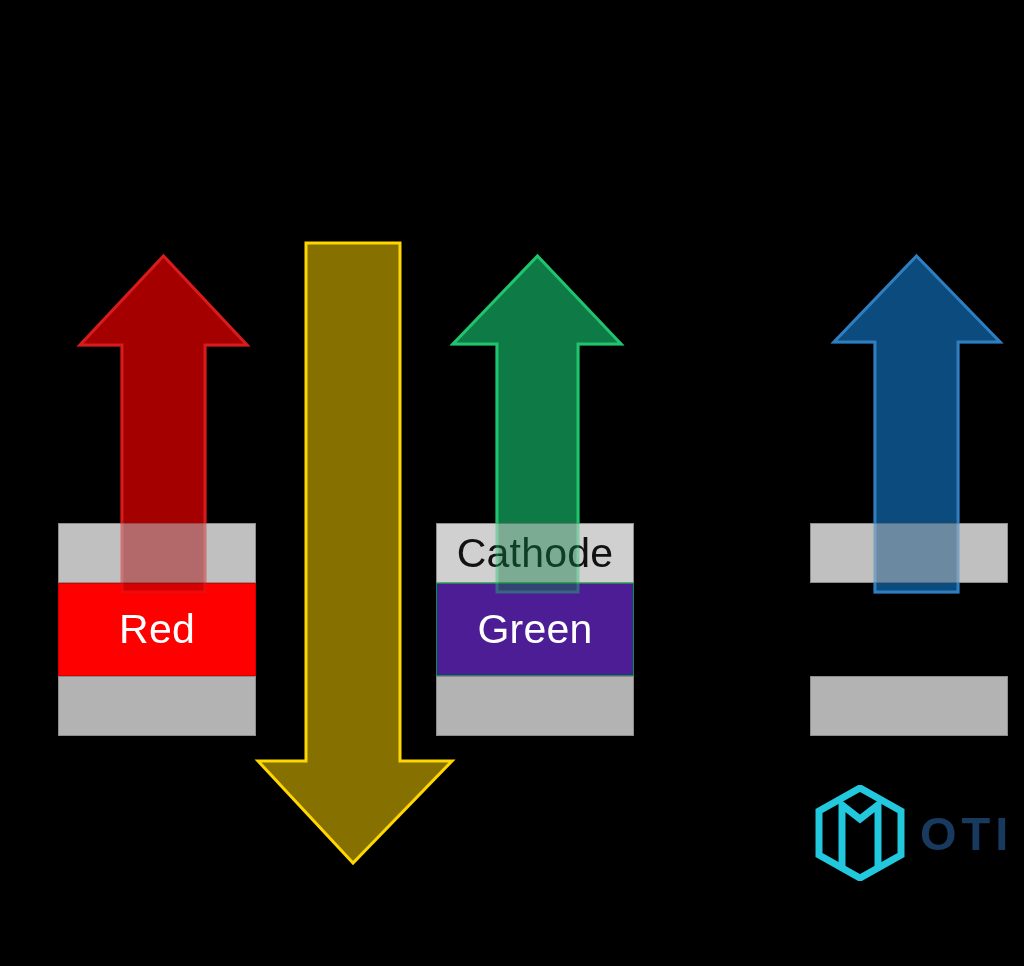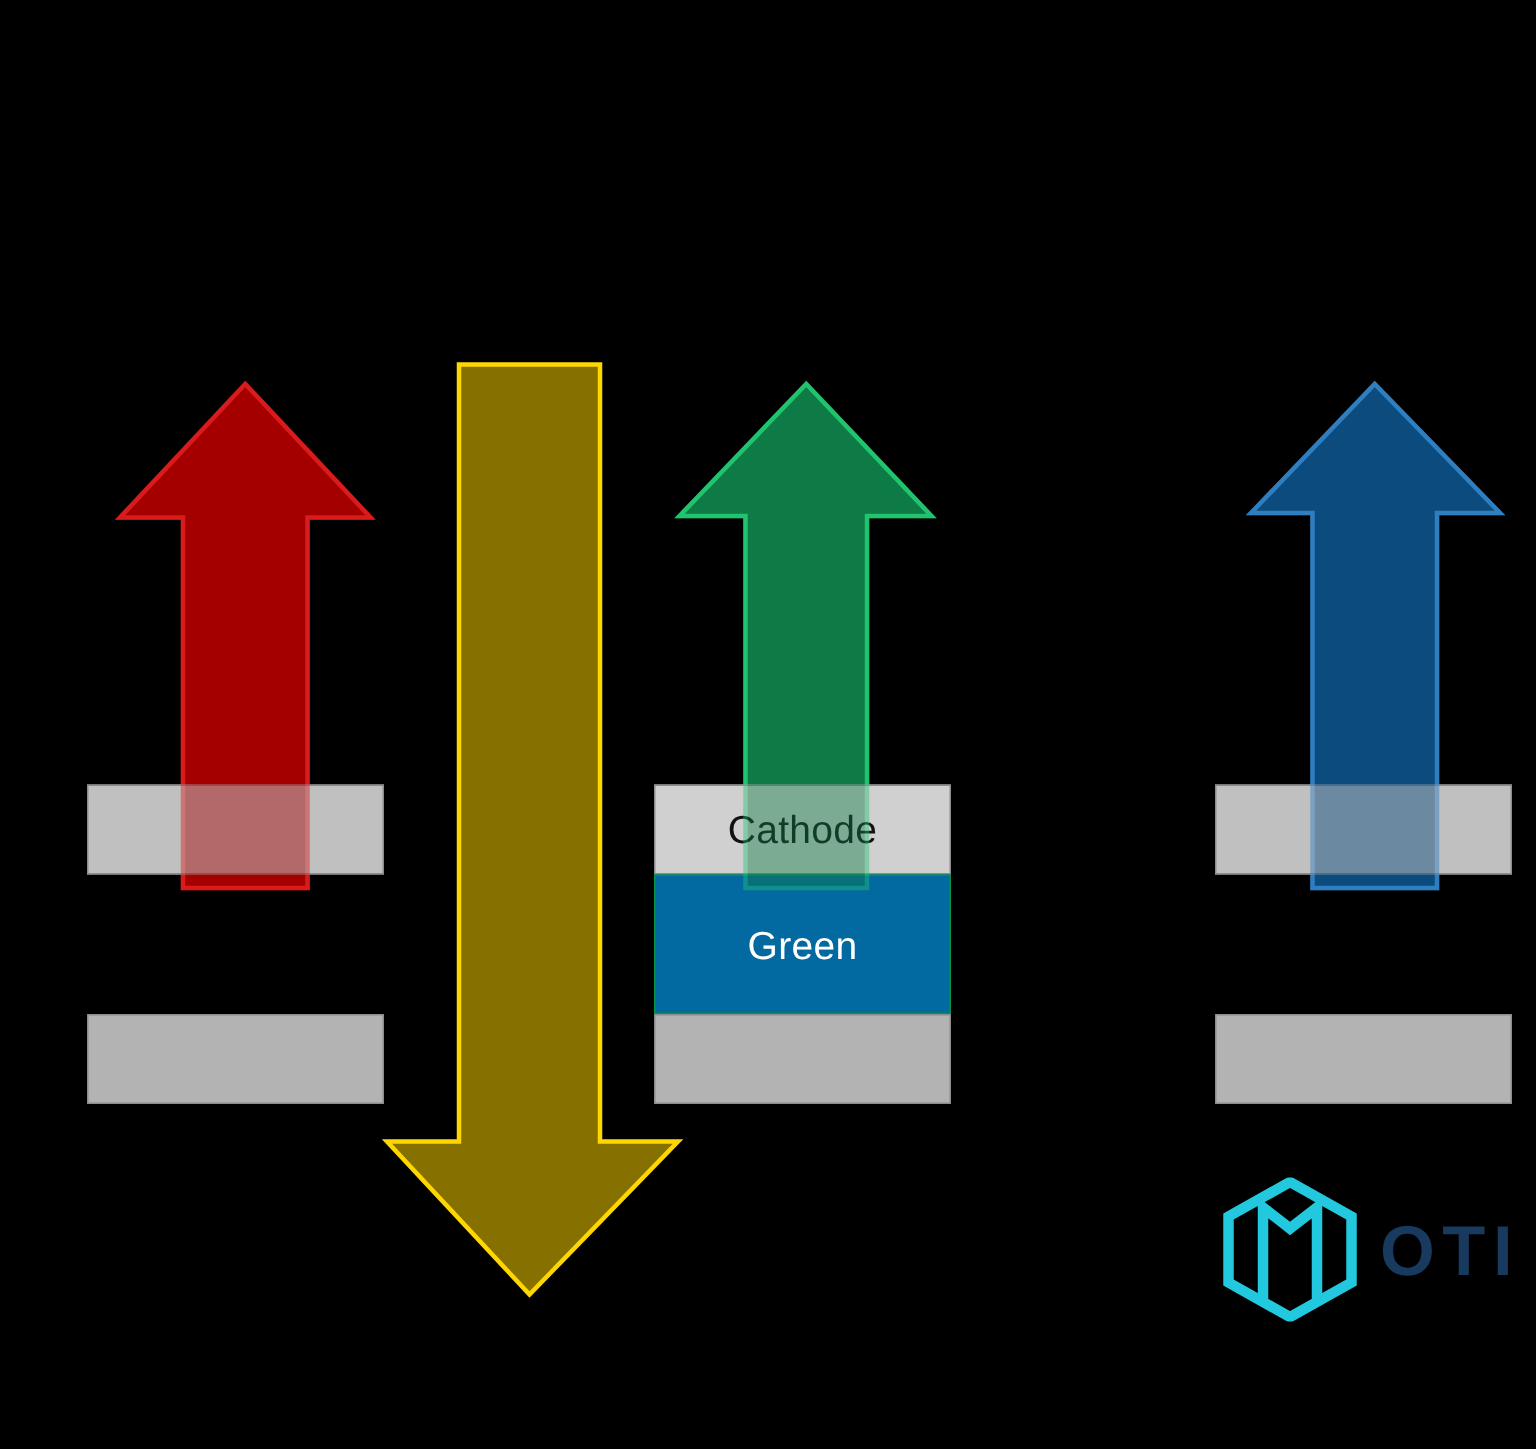--- a/index.html
+++ b/index.html
@@ -39,21 +39,21 @@
   .stack-band {
     position: absolute;
     left: 0;
     box-sizing: border-box;
     display: flex;
     align-items: center;
     justify-content: center;
     overflow: hidden;
   }
   .band-label {
-    font-size: 26px;
+    font-size: 41px;
     line-height: 1;
     letter-spacing: 0.2px;
     white-space: nowrap;
     user-select: none;
   }
   .band-label.dark  { color: #111111; }
   .band-label.light { color: #ffffff; }
 
   
   .logo {
@@ -84,27 +84,30 @@
   <svg class="arrows-svg below" id="arrows-below" viewBox="0 0 1024 966" style="width: 1024px; height: 966px;">
       <polygon points="163.5,256 247,345 205,345 205,592 122,592 122,345 80,345" fill="#a50000" stroke="#d91b1b" stroke-width="3" stroke-linejoin="miter" opacity="1"></polygon>
       <polygon points="537.5,256 621,344 578,344 578,592 497,592 497,344 453,344" fill="#0e7a45" stroke="#21c46e" stroke-width="3" stroke-linejoin="miter" opacity="1"></polygon>
       <polygon points="916.5,256 1000,342 958,342 958,592 875,592 875,342 834,342" fill="#0b4b7d" stroke="#2f7fc0" stroke-width="3" stroke-linejoin="miter" opacity="1"></polygon>
       <polygon points="353,863 258,761 306,761 306,243 400,243 400,761 452,761" fill="#857000" stroke="#ffd700" stroke-width="3" stroke-linejoin="miter" opacity="1"></polygon>
     </svg>
 
   <div id="stacks-host">
       <div class="stack" style="left: 58px; top: 523px; width: 198px; height: 213px;">
         <div class="stack-band" style="top: 0px; height: 60px; width: 198px; background: rgb(192, 192, 192); border: 1px solid rgb(140, 140, 140);"></div>
+        <div class="stack-band" style="top: 60px; height: 93px; width: 198px; background: rgb(254, 0, 0); border: 1px solid rgb(212, 0, 0);">
+          <span class="band-label light">Red</span>
+        </div>
         <div class="stack-band" style="top: 153px; height: 60px; width: 198px; background: rgb(179, 179, 179); border: 1px solid rgb(140, 140, 140);"></div>
       </div>
       <div class="stack" style="left: 436px; top: 523px; width: 198px; height: 213px;">
         <div class="stack-band" style="top: 0px; height: 60px; width: 198px; background: rgb(208, 208, 208); border: 1px solid rgb(140, 140, 140);">
           <span class="band-label dark">Cathode</span>
         </div>
-        <div class="stack-band" style="top: 60px; height: 93px; width: 198px; background: #0369a1; border: 1px solid rgb(0, 150, 68);">
+        <div class="stack-band" style="top: 60px; height: 93px; width: 198px; background: #4c1d95; border: 1px solid rgb(0, 150, 68);">
           <span class="band-label light">Green</span>
         </div>
         <div class="stack-band" style="top: 153px; height: 60px; width: 198px; background: rgb(179, 179, 179); border: 1px solid rgb(140, 140, 140);"></div>
       </div>
       <div class="stack" style="left: 810px; top: 523px; width: 198px; height: 213px;">
         <div class="stack-band" style="top: 0px; height: 60px; width: 198px; background: rgb(192, 192, 192); border: 1px solid rgb(140, 140, 140);"></div>
         <div class="stack-band" style="top: 153px; height: 60px; width: 198px; background: rgb(179, 179, 179); border: 1px solid rgb(140, 140, 140);"></div>
       </div>
     </div>
 

